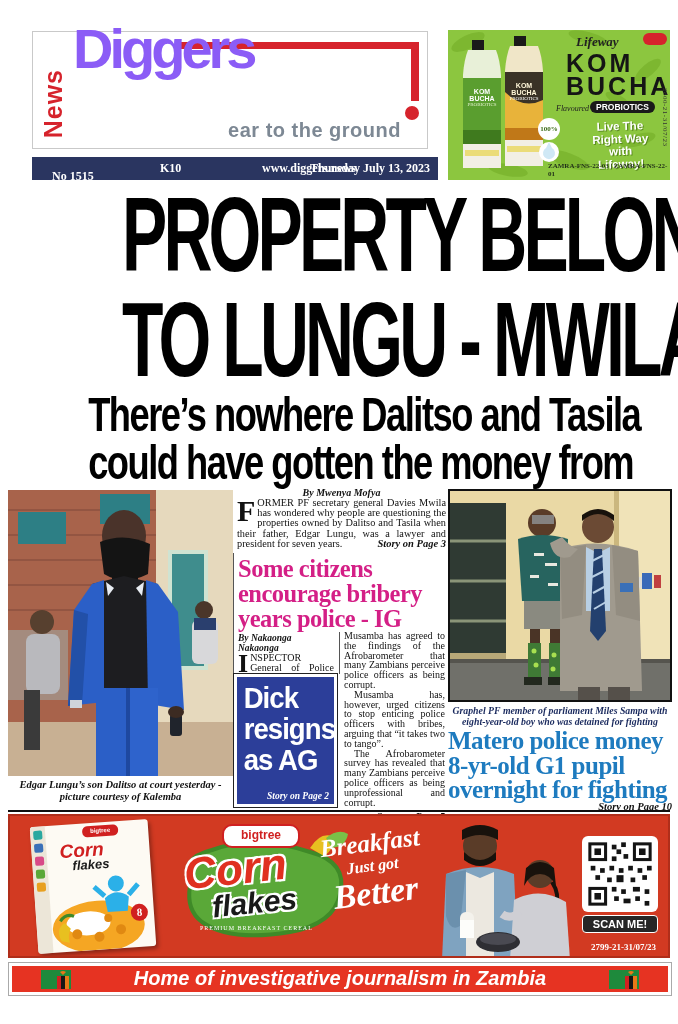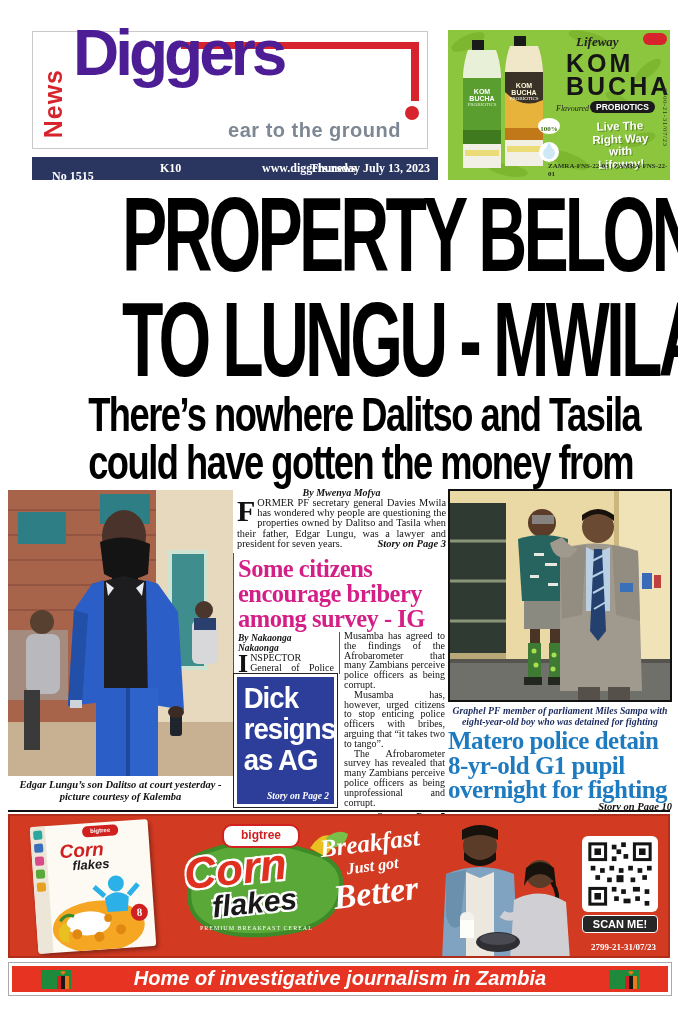--- a/index.html
+++ b/index.html
@@ -4,22 +4,22 @@
 <style>
   html,body{margin:0;padding:0;background:#ffffff;}
   .page{position:relative;width:678px;height:1024px;background:#fff;overflow:hidden;
         font-family:"Liberation Serif",serif;color:#111;}
   .abs{position:absolute;}
 
   
   .logo-box{left:32px;top:31px;width:394px;height:116px;border:1px solid #c9c9c9;background:#fff;}
   .news-vert{left:6px;bottom:10px;writing-mode:vertical-rl;transform:rotate(180deg);
              color:#d6232c;font-family:"Liberation Sans",sans-serif;font-weight:bold;font-size:25px;letter-spacing:1px;}
-  .diggers{left:40px;top:-14px;color:#4c1d95;font-family:"Liberation Sans",sans-serif;
-           font-weight:bold;font-size:64px;letter-spacing:-4px;line-height:1.1;}
+  .diggers{left:40px;top:-14px;color:#8b5cf6;font-family:"Liberation Sans",sans-serif;
+           font-weight:bold;font-size:56px;letter-spacing:-4px;line-height:1.1;}
   .red-bracket{right:8px;top:10px;width:230px;height:52px;border-top:7px solid #d6232c;border-right:8px solid #d6232c;}
   .excl-dot{right:8px;top:74px;width:14px;height:14px;border-radius:50%;background:#d6232c;}
   .tagline{right:26px;bottom:6px;color:#7d8894;font-family:"Liberation Sans",sans-serif;
            font-weight:bold;font-size:20px;letter-spacing:0.5px;margin-left:44px;}
 
   .infobar{left:32px;top:157px;width:406px;height:23px;background:#2a3560;color:#fff;
            font-weight:bold;font-size:12px;}
   .infobar span{position:absolute;top:4px;}
   .ib-issue{left:20px;margin-top:8px;} .ib-price{left:128px;} .ib-site{left:230px;} .ib-date{right:8px;}
 
@@ -33,21 +33,21 @@
   .kb-prob{left:142px;top:71px;background:#1a1a1a;color:#fff;border-radius:6px;padding:1px 6px;
            font-family:"Liberation Sans",sans-serif;font-size:8.5px;font-weight:bold;}
   .kb-tag{left:130px;top:90px;width:85px;text-align:center;color:#fff;font-weight:bold;
           font-size:11.5px;line-height:12.5px;font-family:"Liberation Sans",sans-serif;
           text-shadow:1px 1px 0 #5a8a1f;transform:rotate(-2deg);}
   .kb-reg{left:100px;bottom:2px;font-size:7px;font-weight:bold;color:#23321a;}
   .kb-side{right:1px;top:58px;writing-mode:vertical-rl;font-size:7px;color:#333;letter-spacing:0.5px;}
   .kb-bottle-label{width:40px;text-align:center;color:#fff;font-family:"Liberation Sans",sans-serif;
           font-weight:bold;font-size:7px;line-height:7px;}
   .kb-bottle-sub{width:40px;text-align:center;color:#fff;font-size:5px;}
-  .kb-badge100{left:90px;top:88px;width:22px;height:16px;border-radius:50%;background:#fff;
+  .kb-badge100{left:90px;top:88px;width:22px;height:22px;border-radius:50%;background:#fff;
           color:#3a6a14;font-size:7px;font-weight:bold;text-align:center;line-height:22px;}
 
   
   .head-line{left:0;top:0;width:678px;text-align:center;color:#000;
              font-family:"Liberation Sans",sans-serif;font-weight:bold;white-space:nowrap;}
   .h1{font-size:106px;letter-spacing:-6px;line-height:1;transform:scaleX(0.64);}
   .h1a{top:181px;} .h1b{top:286px;}
   .h2{font-size:49px;letter-spacing:-2px;line-height:1;transform:scaleX(0.74);}
   .h2a{top:390px;} .h2b{top:438px;}
 
@@ -274,21 +274,21 @@
     </svg>
   </div>
   <div class="abs cap-left">Edgar Lungu’s son Dalitso at court yesterday - picture courtesy of Kalemba</div>
 
   <div class="abs rule-left"></div>
   <div class="abs rule-mid"></div>
 
   <div class="abs bribery-head">
     <div>Some citizens</div>
     <div>encourage bribery</div>
-    <div>among survey - IG</div>
+    <div>years police - IG</div>
   </div>
 
   <div class="abs brib-col1">
     <div class="byline">By Nakaonga Nakaonga</div>
     <div class="body-text" style="font-size:10px;line-height:10px;">
       <span class="dropcap" style="font-size:26px;line-height:22px;">I</span><span>NSPECTOR General of Police Graphel</span>
     </div>
   </div>
 
   <div class="abs brib-col2">
@@ -362,21 +362,21 @@
       <path d="M188 60 L162 54 L166 124 L190 130 Z" fill="#938d81"></path>
       <rect x="170" y="92" width="13" height="9" fill="#3a70b8"></rect>
       <path d="M120 66 Q104 70 100 52 L112 46 Q120 56 128 58 Z" fill="#a09a8e"></path>
       <rect x="128" y="196" width="22" height="13" fill="#55504a"></rect>
       <rect x="158" y="196" width="22" height="13" fill="#55504a"></rect>
     </svg>
   </div>
   <div class="abs cap-right">Graphel PF member of parliament Miles Sampa with eight-year-old boy who was detained for fighting</div>
 
   <div class="abs matero-head">
-    <div>Matero police detain</div>
+    <div>Matero police money</div>
     <div>8-yr-old G1 pupil</div>
     <div>overnight for fighting</div>
   </div>
   <div class="abs story-ref matero-ref">Story on Page 10</div>
 
   <div class="abs black-rule"></div>
 
   <div class="abs ad">
 
     <div class="abs cereal-box">

